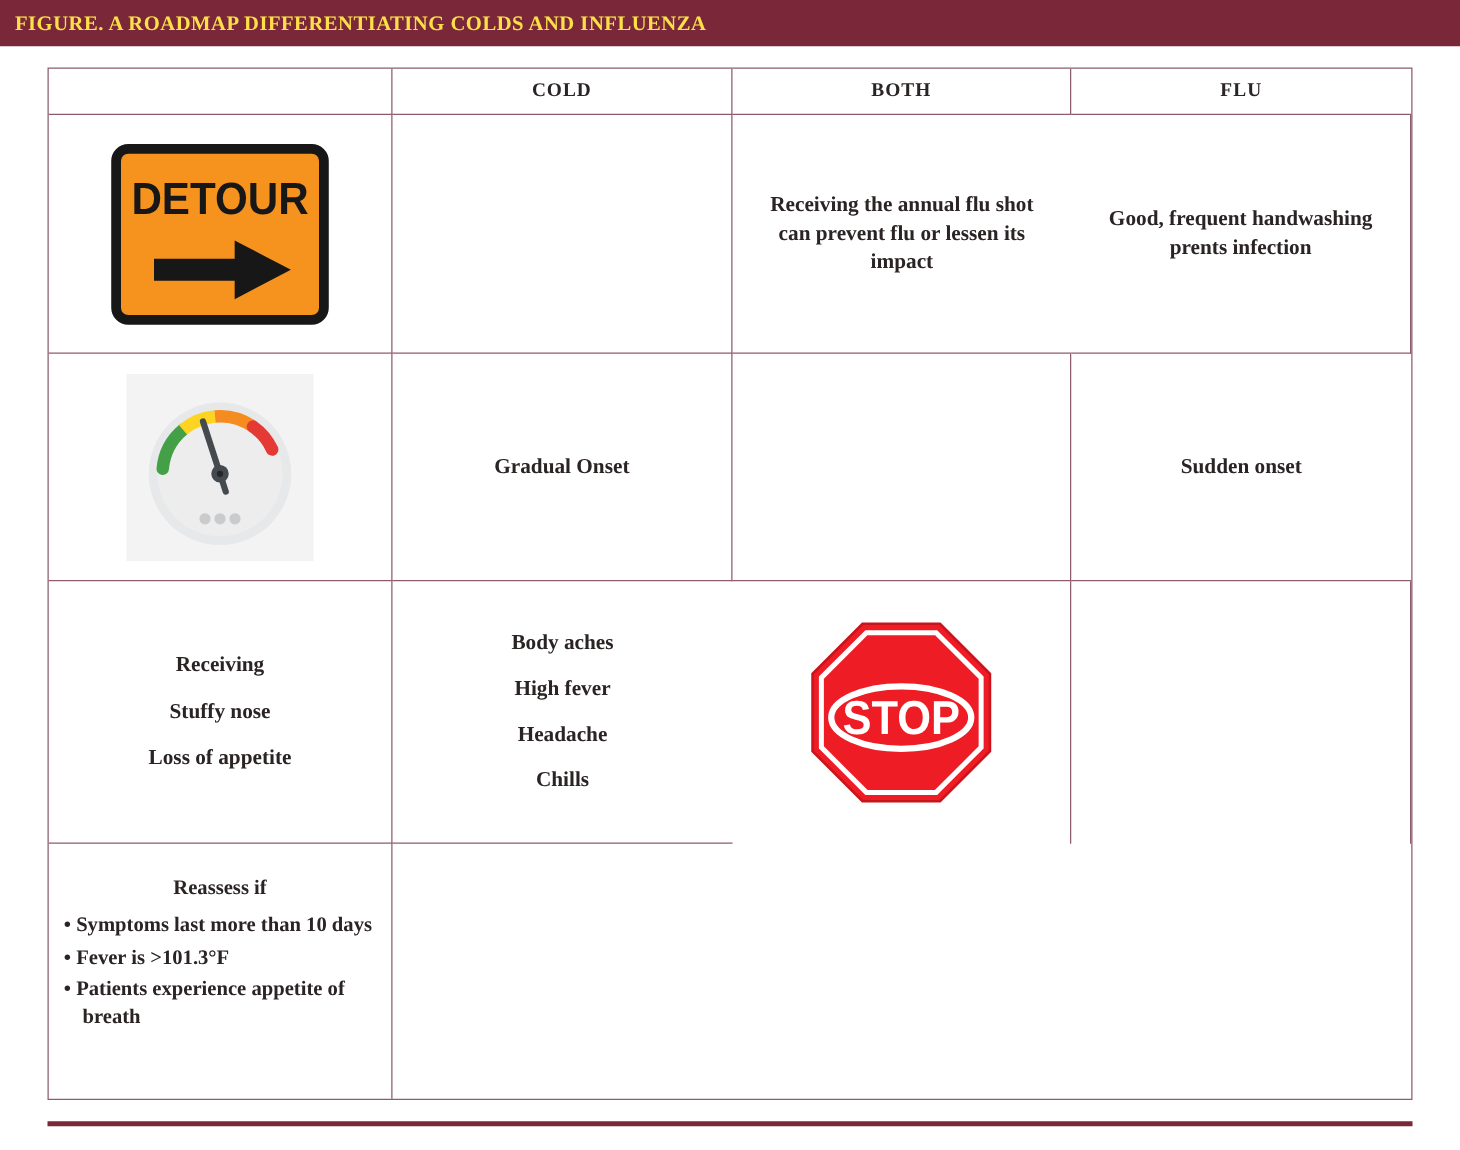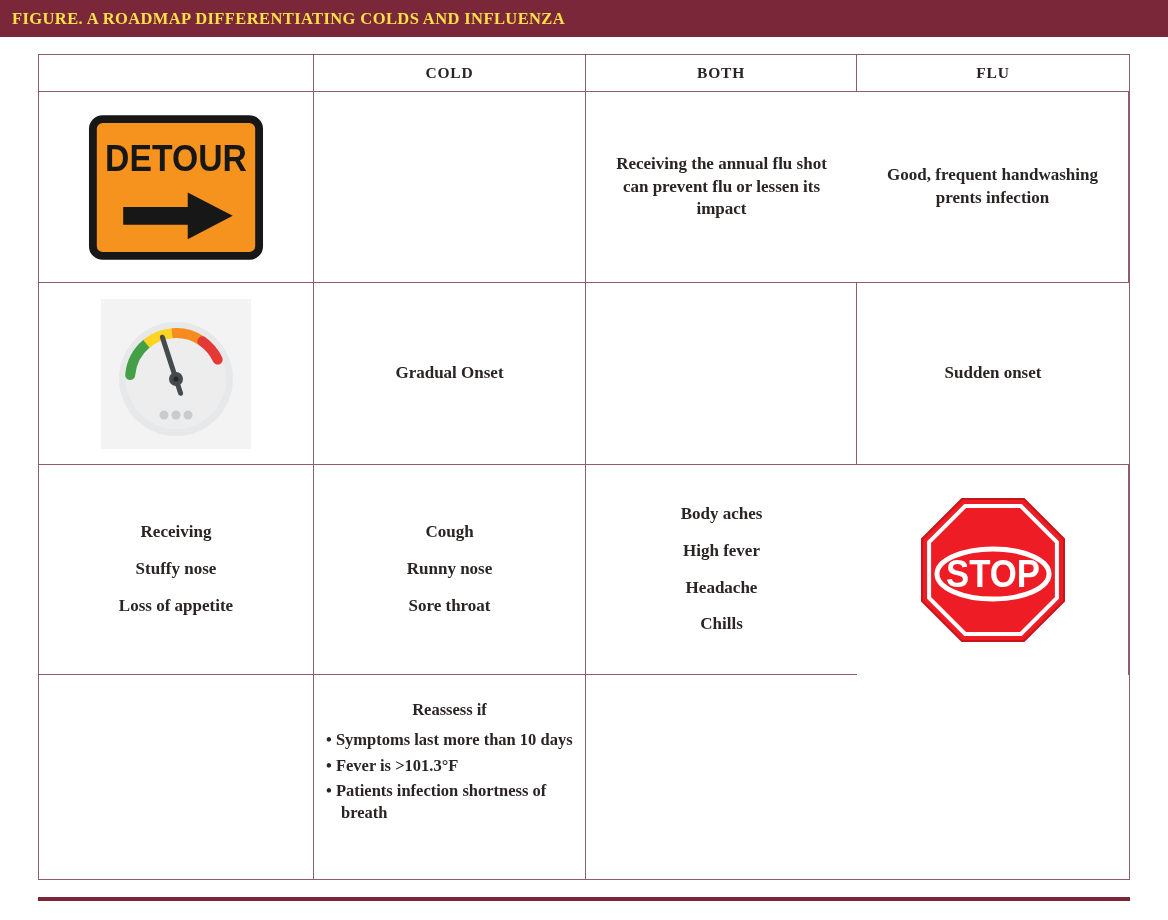--- a/index.html
+++ b/index.html
@@ -108,25 +108,20 @@
     <div class="cell"></div>
     <div class="cell lastcol">
       <p>Sudden onset</p>
     </div>
 
     <div class="cell">
       <p>Receiving</p>
       <p>Stuffy nose</p>
       <p>Loss of appetite</p>
     </div>
-    <div class="cell">
-      <p>Cough</p>
-      <p>Runny nose</p>
-      <p>Sore throat</p>
-    </div>
     <div class="cell lastcol">
       <p>Body aches</p>
       <p>High fever</p>
       <p>Headache</p>
       <p>Chills</p>
     </div>
 
     <div class="cell iconcell lastrow">
       <svg width="150" height="150" viewBox="0 0 150 150" aria-hidden="true">
         <polygon points="44,4 106,4 146,44 146,106 106,146 44,146 4,106 4,44" fill="#ee1c25" stroke="#c8141b" stroke-width="2"></polygon>
@@ -134,21 +129,21 @@
         <ellipse cx="75" cy="79" rx="56" ry="25" fill="none" stroke="#ffffff" stroke-width="5"></ellipse>
         <text x="75" y="92" text-anchor="middle" font-family="Liberation Sans, DejaVu Sans, sans-serif" font-weight="bold" font-size="38" fill="#ffffff" textLength="94" lengthAdjust="spacingAndGlyphs">STOP</text>
       </svg>
     </div>
     <div class="cell lastrow"></div>
     <div class="cell lastrow reassess-cell">
       <p class="intro">Reassess if</p>
       <ul>
         <li>Symptoms last more than 10 days</li>
         <li>Fever is &gt;101.3°F</li>
-        <li>Patients infection shortness of breath</li>
+        <li>Patients experience appetite of breath</li>
       </ul>
     </div>
     <div class="cell lastcol lastrow"></div>
 
   </div>
 
   <div class="bottom-rule"></div>
 </main>
 
 </body></html>

